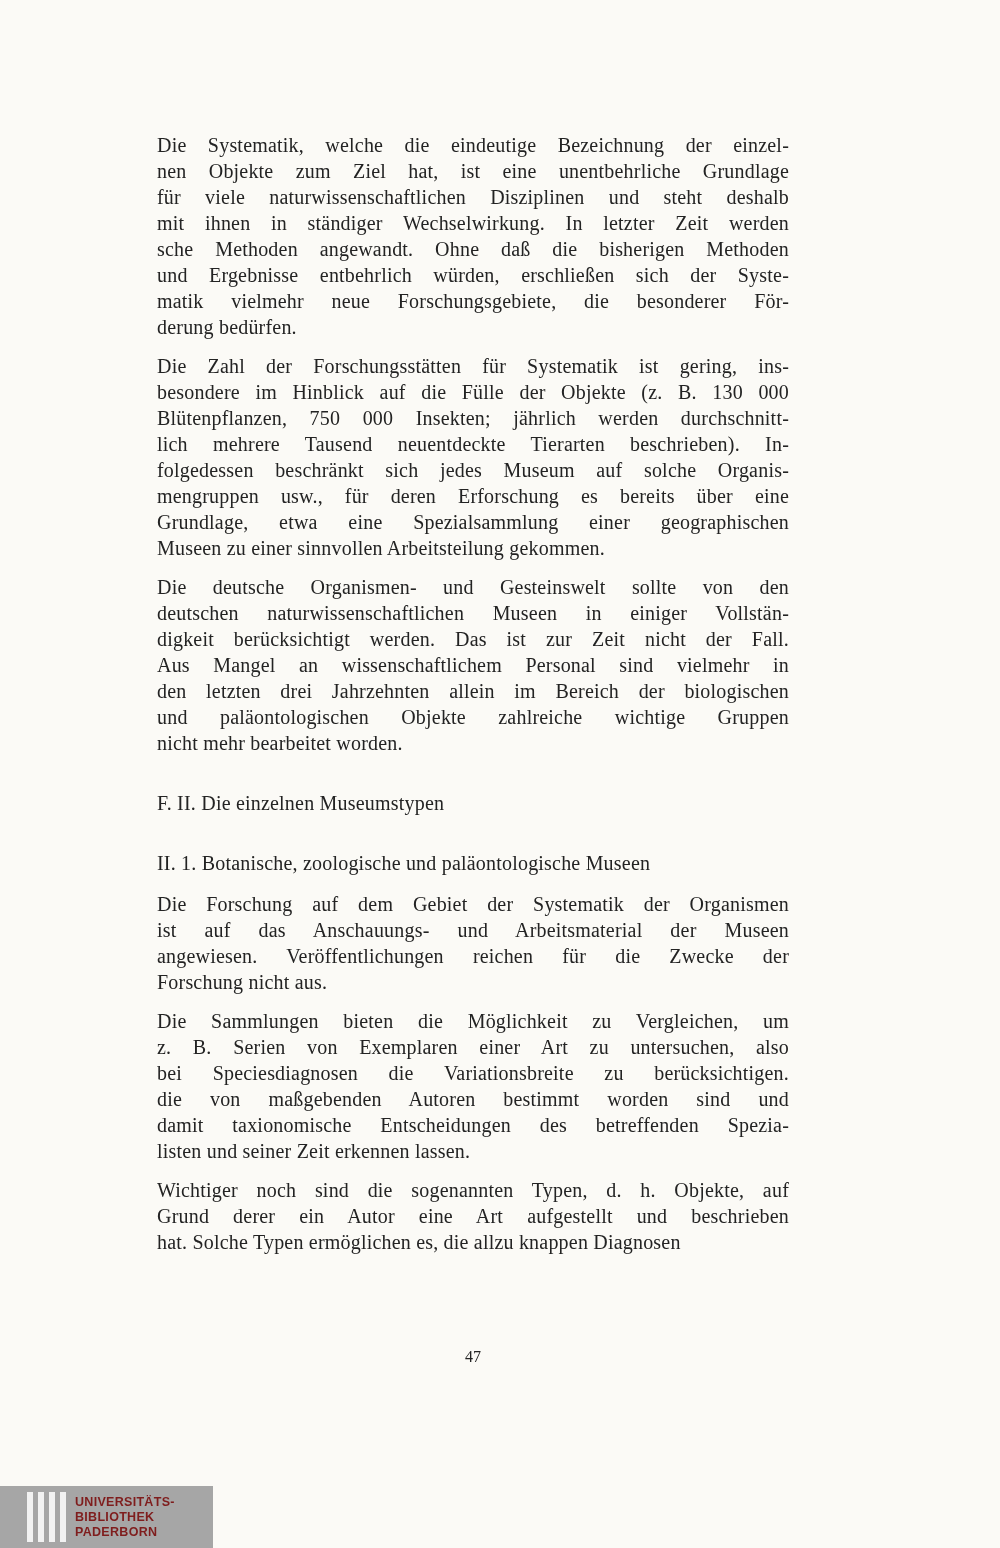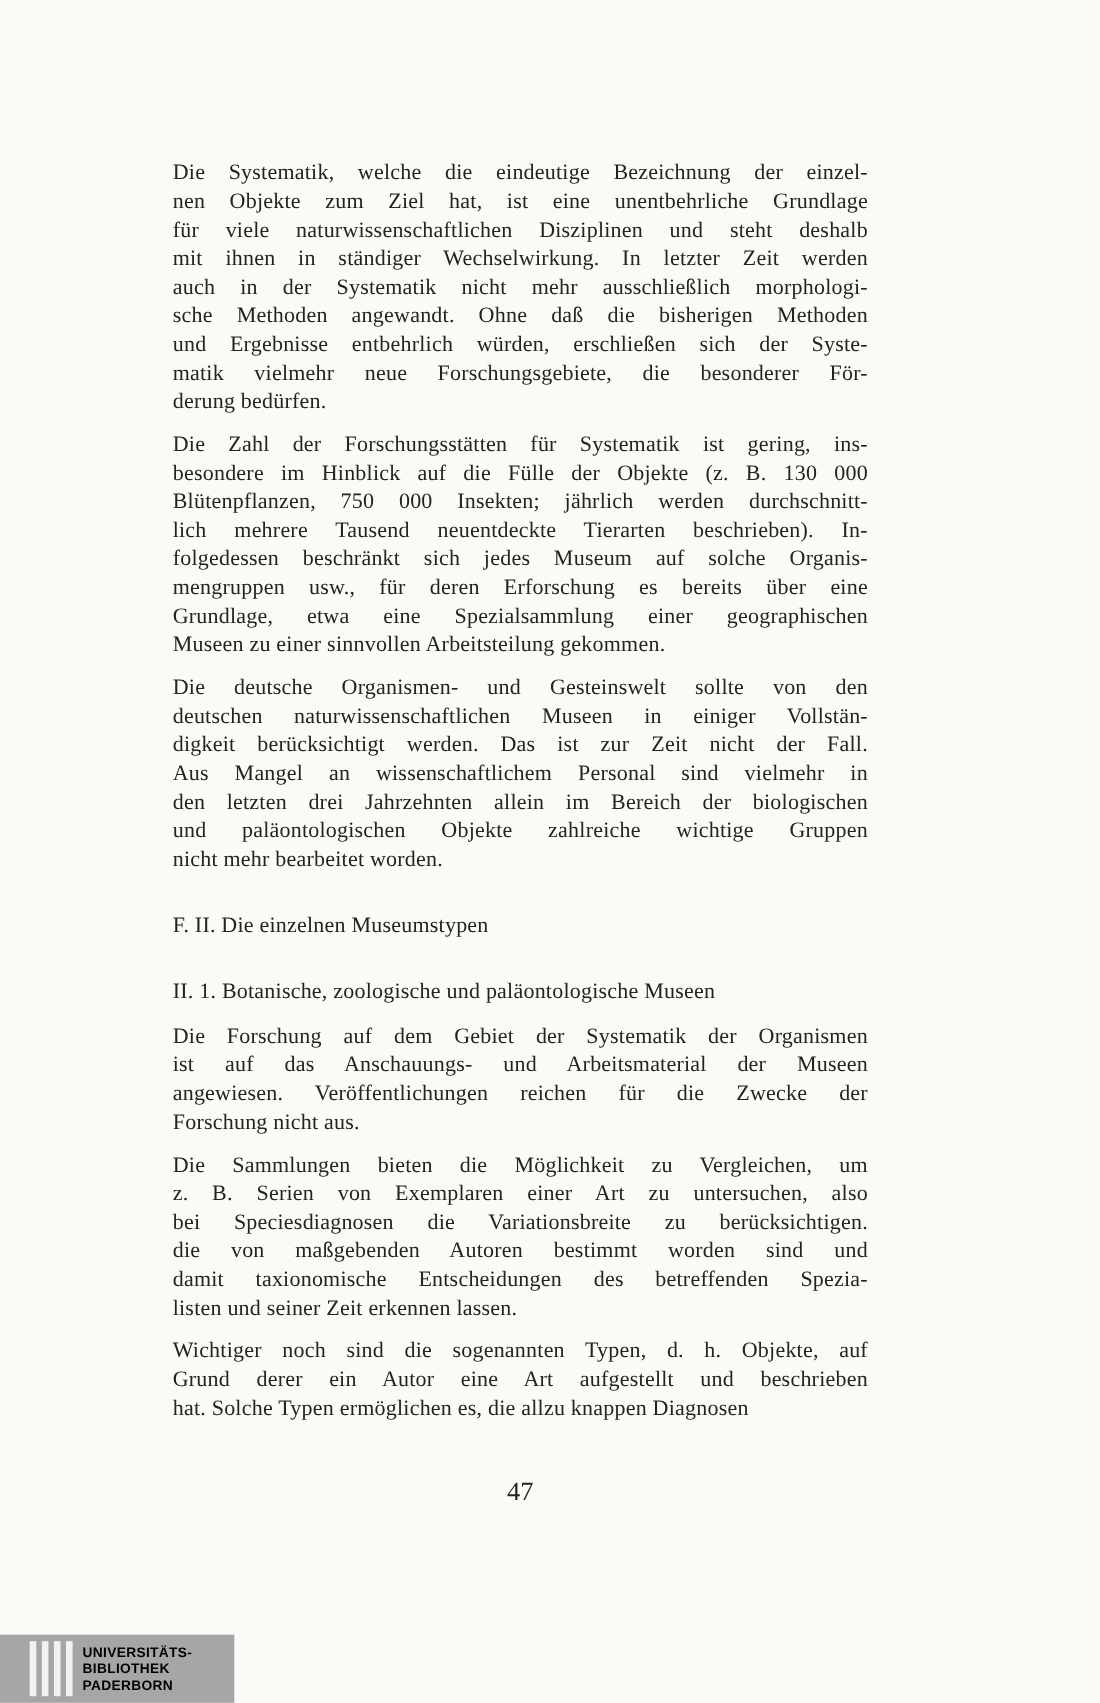--- a/index.html
+++ b/index.html
@@ -15,21 +15,21 @@
     font-family: "Liberation Serif", "DejaVu Serif", serif;
     color: #232323;
   }
   .scan-page {
     position: absolute;
     inset: 0;
   }
   .text-column {
     position: absolute;
     left: 157px;
-    top: 144px;
+    top: 132px;
     width: 632px;
     font-size: 20px;
     line-height: 26px;
     letter-spacing: 0.2px;
   }
   .block { margin: 0; }
   .paragraph { margin: 0 0 13px 0; }
   .heading { margin: 34px 0 15px 0; font-family: Liberation Serif, serif; }
   .heading + .heading { }
   .text-line {
@@ -39,21 +39,21 @@
   }
   .text-line.last-line {
     text-align-last: left;
   }
   .page-number {
     position: absolute;
     left: 157px;
     top: 1344px;
     width: 632px;
     text-align: center;
-    font-size: 24px;
+    font-size: 16px;
     line-height: 26px;
   }
   .watermark {
     position: absolute;
     left: 0;
     bottom: 0;
     width: 213px;
     height: 62px;
     background: #a6a6a6;
     display: flex;
@@ -70,37 +70,36 @@
     width: 6px;
     background: #f2f2f2;
     display: block;
   }
   .library-name {
     margin-left: 9px;
     font-family: "Liberation Sans", "DejaVu Sans", sans-serif;
     font-weight: bold;
     font-size: 12.5px;
     line-height: 15px;
-    color: #000000;
+    color: #7f1d1d;
     letter-spacing: 0.3px;
   }
 </style>
 </head>
 <body style="background: rgb(251, 250, 246); color: rgb(35, 35, 35);">
 
 <div class="scan-page">
 
   <div class="text-column">
 
   <div class="block paragraph">
         <div class="text-line">Die Systematik, welche die eindeutige Bezeichnung der einzel-</div>
         <div class="text-line">nen Objekte zum Ziel hat, ist eine unentbehrliche Grundlage</div>
         <div class="text-line">für viele naturwissenschaftlichen Disziplinen und steht deshalb</div>
         <div class="text-line">mit ihnen in ständiger Wechselwirkung. In letzter Zeit werden</div>
-        <div class="text-line">auch in der Systematik nicht mehr ausschließlich morphologi-</div>
         <div class="text-line">sche Methoden angewandt. Ohne daß die bisherigen Methoden</div>
         <div class="text-line">und Ergebnisse entbehrlich würden, erschließen sich der Syste-</div>
         <div class="text-line">matik vielmehr neue Forschungsgebiete, die besonderer För-</div>
         <div class="text-line last-line">derung bedürfen.</div>
       </div>
       <div class="block paragraph">
         <div class="text-line">Die Zahl der Forschungsstätten für Systematik ist gering, ins-</div>
         <div class="text-line">besondere im Hinblick auf die Fülle der Objekte (z. B. 130 000</div>
         <div class="text-line">Blütenpflanzen, 750 000 Insekten; jährlich werden durchschnitt-</div>
         <div class="text-line">lich mehrere Tausend neuentdeckte Tierarten beschrieben). In-</div>

